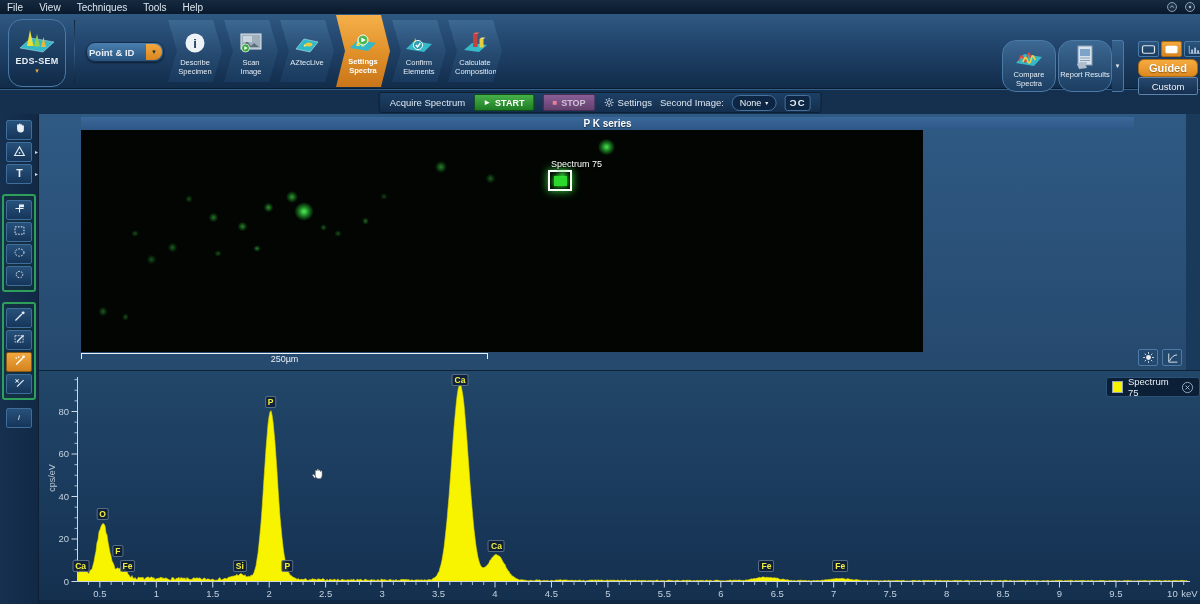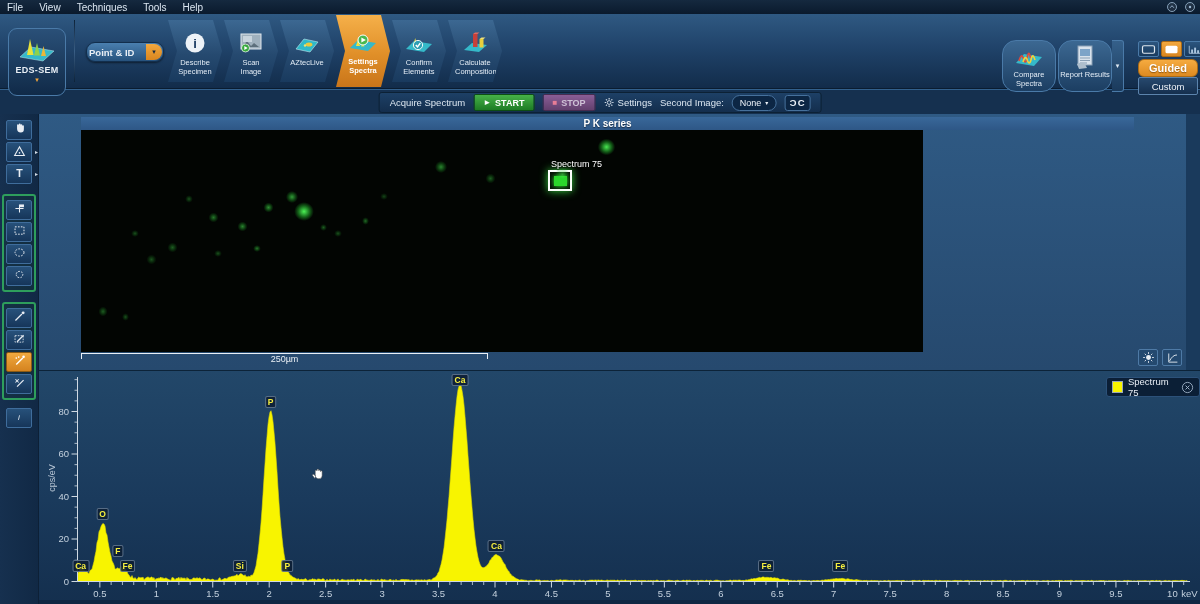--- a/index.html
+++ b/index.html
@@ -11,21 +11,21 @@
            background:linear-gradient(#15293f,#0a1a2d);display:flex;align-items:center;
            font-size:10px;color:#dbe6f1;z-index:30;}
   .menu-items{display:flex;gap:16px;padding-left:7px;}
   .menu-item{cursor:default;}
   .win-controls{position:absolute;right:4px;top:1px;display:flex;gap:6px;}
   .win-btn{width:12px;height:12px;}
   
   .toolbar{position:absolute;left:0;top:14px;width:1200px;height:74px;
            background:linear-gradient(180deg,#2f5982 0%,#20436a 45%,#122c4a 100%);
            border-bottom:1px solid #0a1c30;z-index:20;}
-  .app-tile{position:absolute;left:8px;top:14px;width:56px;height:66px;border-radius:9px;
+  .app-tile{position:absolute;left:8px;top:5px;width:56px;height:66px;border-radius:14px;
             background:linear-gradient(180deg,#2a5078,#102a48);border:1px solid #4a7aa8;
             display:flex;flex-direction:column;align-items:center;justify-content:flex-start;}
   .app-icon{margin-top:5px;width:40px;height:30px;}
   .app-name{font-size:9px;font-weight:bold;letter-spacing:.3px;margin-top:1px;}
   .app-caret{font-size:7px;color:#f0a43c;line-height:6px;margin-top:2px;}
   .vsep{position:absolute;left:74px;top:6px;height:62px;width:1px;
         background:linear-gradient(#0d2238,#3a5f86,#0d2238);}
   .mode-pill{position:absolute;left:86px;top:28px;width:76px;height:18px;border-radius:9px;
              background:linear-gradient(#4a7faf,#27527d);border:1px solid #122e4c;
              display:flex;align-items:center;box-shadow:0 1px 2px rgba(0,0,0,.5);}

